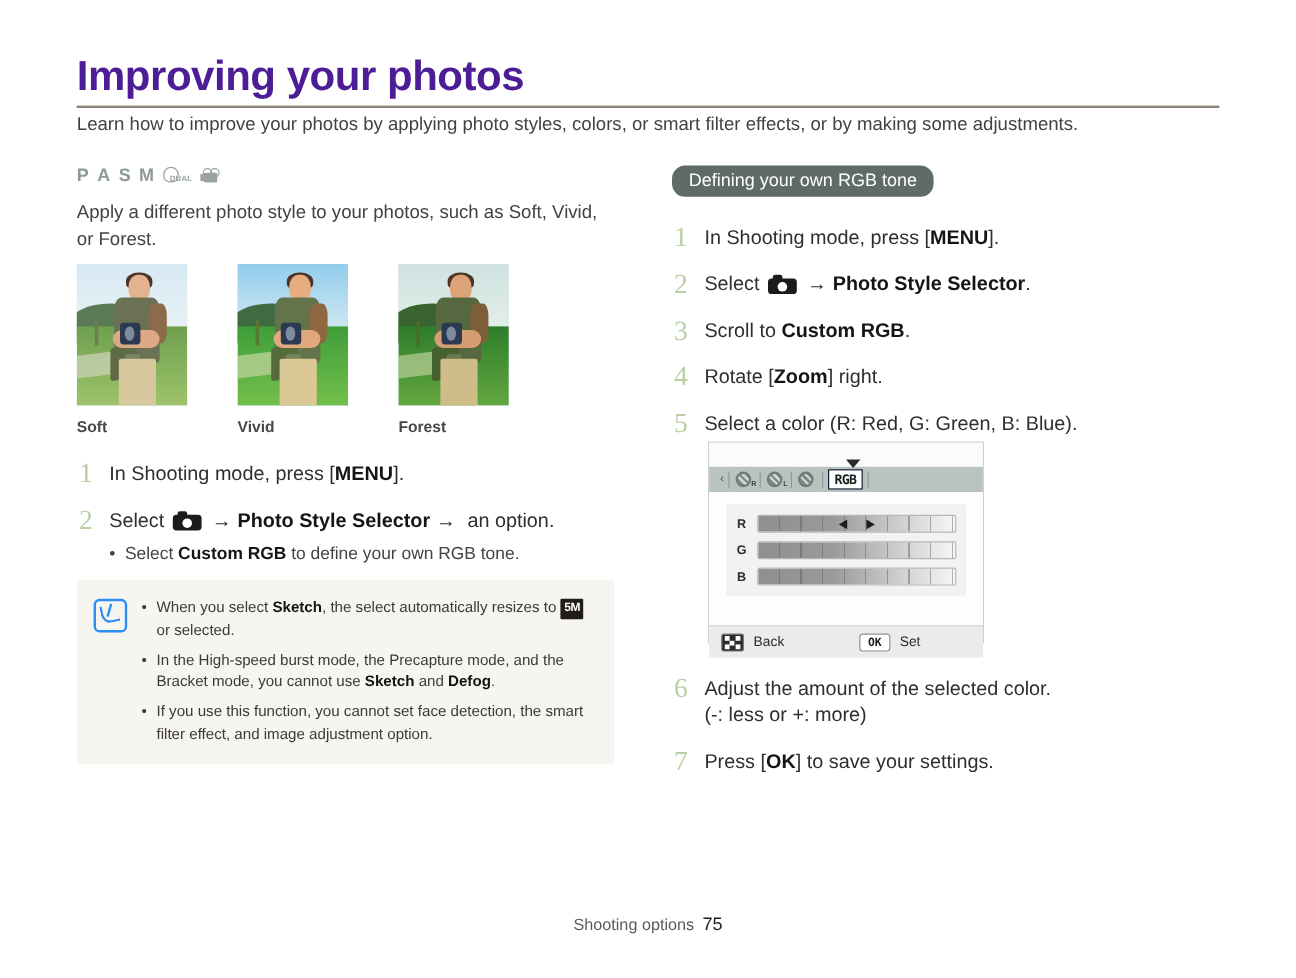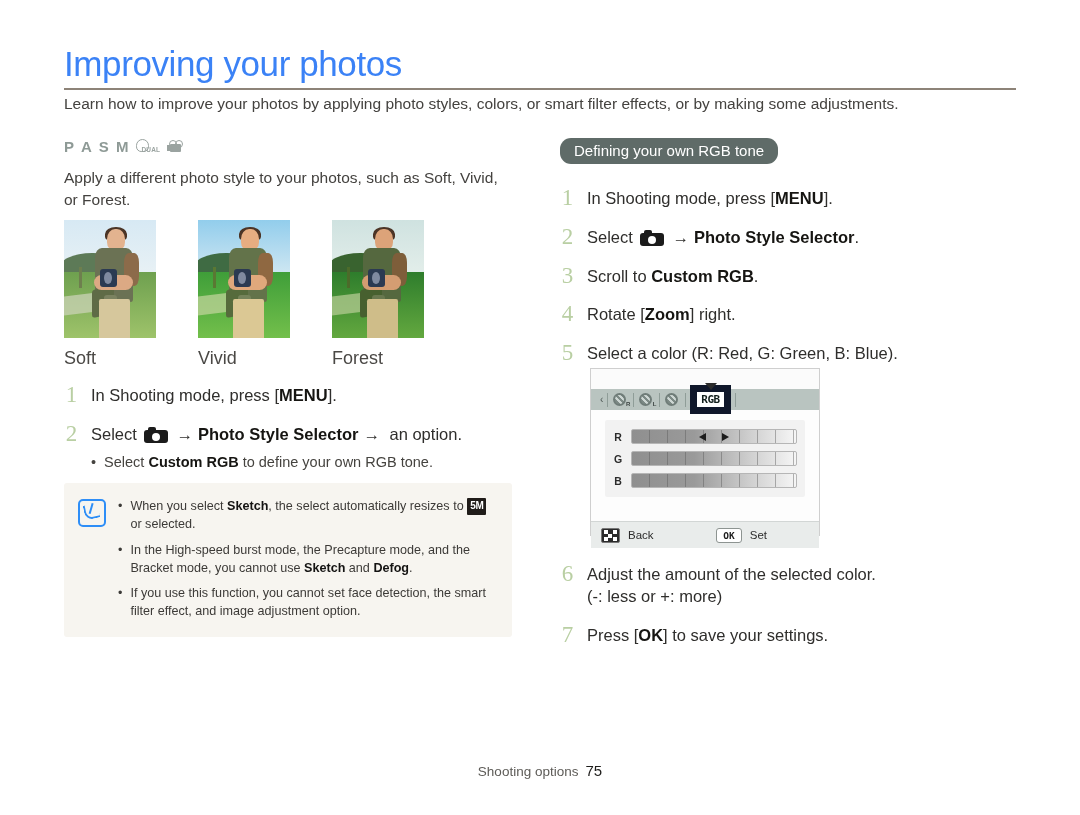--- a/index.html
+++ b/index.html
@@ -6,21 +6,21 @@
   body{
     width:1080px;height:815px;background:#ffffff;
     font-family:"Liberation Sans",sans-serif;
     color:#3a3a38;overflow:hidden;position:relative;
   }
   .page{position:absolute;inset:0;}
 
   
   .h1{
     position:absolute;left:64px;top:44px;
-    font-size:35px;font-weight:normal;color:#3b82f6;
+    font-size:35px;font-weight:bold;color:#4c1d95;
     letter-spacing:-0.4px;white-space:nowrap;
   }
   .h1rule{
     position:absolute;left:64px;top:88px;width:952px;height:2px;
     background:#8d8378;
   }
   .intro{
     position:absolute;left:64px;top:95px;width:960px;
     font-size:15.5px;color:#44423f;white-space:nowrap;
   }
@@ -117,21 +117,21 @@
     background:#d6c79c;border-radius:6% 6% 0 0;
   }
   .thumb .bag{
     position:absolute;left:24%;top:60%;width:26%;height:22%;
     background:#7b8260;border-radius:3px;
   }
   .thumb .cap{
     position:absolute;left:0%;top:54%;width:42%;height:26%;
     background:#5f6b46;border-radius:3px;transform:skewY(-10deg);
   }
-  .thumb .lbl{margin-top:10px;font-size:18px;color:#4a4845;}
+  .thumb .lbl{margin-top:10px;font-size:13px;color:#4a4845;font-weight:bold;}
 
   
   .steps{list-style:none;margin:0;padding:0;}
   .step{display:flex;gap:12px;margin-bottom:15px;}
   .num{
     font-size:23px;color:#b9cfa3;line-height:1;min-width:15px;
     text-align:center;font-family:"Liberation Serif",serif;flex:0 0 auto;
   }
   .stxt{font-size:16.5px;color:#2f2e2c;line-height:1.32;padding-top:2px;}
   .stxt b{font-weight:bold;color:#161512;}
@@ -219,21 +219,21 @@
   .palette .pl{
     position:absolute;left:4px;top:3px;width:9px;height:9px;
     border-radius:50%;
     background:repeating-linear-gradient(45deg,#cdd6d3 0 2px,#7d8a86 2px 4px);
   }
   .palette .ptag{
     position:absolute;right:0px;bottom:0px;font-size:6px;color:#39413f;
     font-weight:bold;
   }
   .rgbtab{
-    background:#fff;border:7px solid #0f172a;color:#13201d;
+    background:#fff;border:1px solid #0f172a;color:#13201d;
     font-size:11px;font-weight:bold;padding:1px 4px;margin:0 4px;
     letter-spacing:-0.5px;font-family:"DejaVu Sans Mono",monospace;
   }
   .cursor-down{
     position:absolute;left:114px;top:-6px;width:0;height:0;
     border-left:6px solid transparent;border-right:6px solid transparent;
     border-top:7px solid #2b2b2b;
   }
   .scr-mid{padding:10px 0 8px 0;background:#fdfdfd;}
   .sliderpanel{

